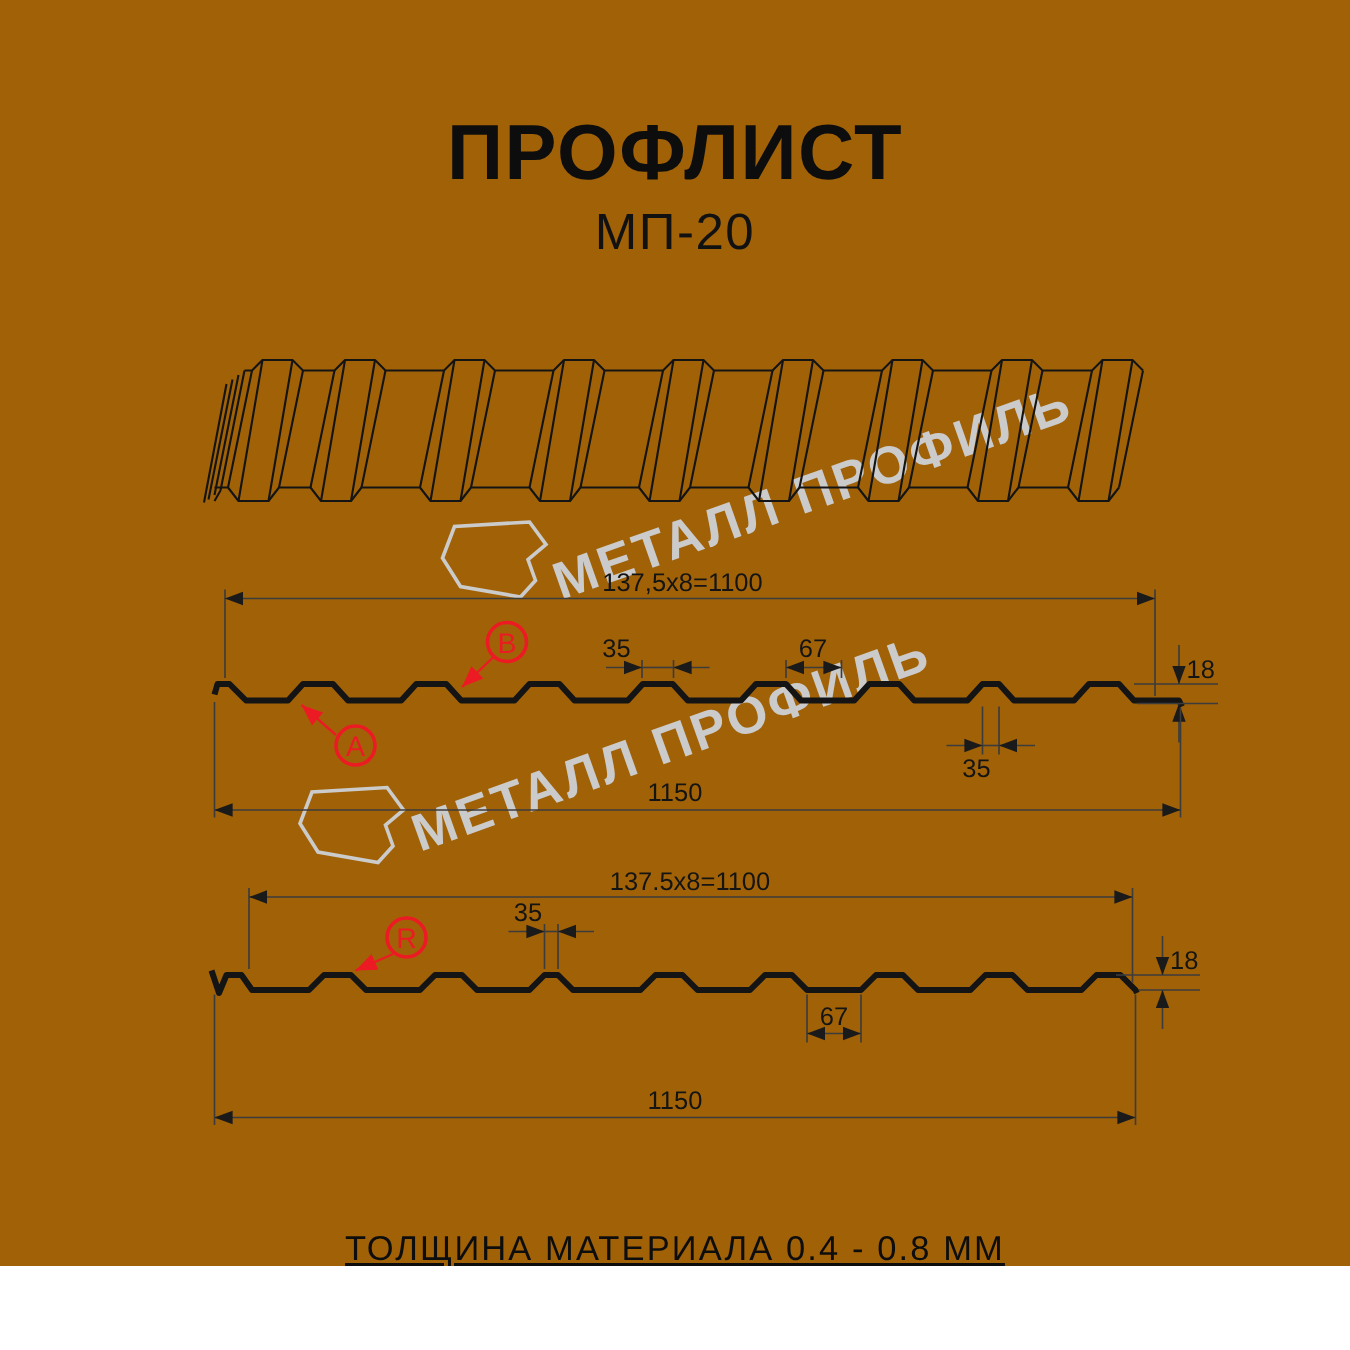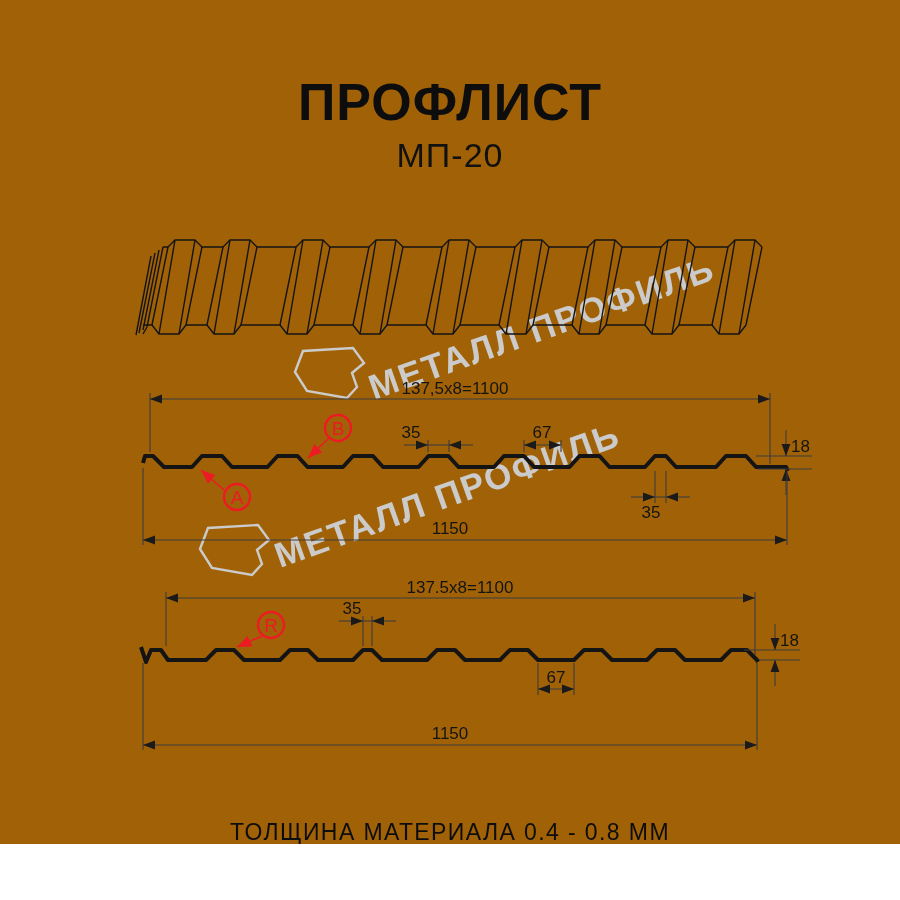--- a/index.html
+++ b/index.html
@@ -3,21 +3,21 @@
 <meta charset="utf-8">
 <style>
   html,body{margin:0;padding:0;background:#fff;}
   .canvas{position:relative;width:900px;height:844px;background:#a16207;overflow:hidden;
           font-family:"Liberation Sans",sans-serif;}
   .title{position:absolute;top:72px;left:0;right:0;text-align:center;
          font-size:52px;font-weight:700;letter-spacing:1px;color:#0d0d0d;}
   .subtitle{position:absolute;top:136px;left:0;right:0;text-align:center;
          font-size:34px;font-weight:500;letter-spacing:1px;color:#111;}
   .footer{position:absolute;top:819px;left:0;right:0;text-align:center;
-         font-size:23px;font-weight:500;letter-spacing:1.4px;color:#0d0d0d;}
+         font-size:23px;font-weight:500;letter-spacing:1.4px;color:#0d0d0d;text-decoration:underline;}
   svg{position:absolute;top:0;left:0;}
   .sketch{stroke:var(--line);stroke-width:1.4;fill:none;stroke-linejoin:round;}
   .prof{stroke:var(--line);stroke-width:4;fill:none;stroke-linejoin:round;stroke-linecap:butt;}
   .dim{stroke:var(--dim);stroke-width:1.1;fill:none;}
   .dimtxt{fill:#141414;font-size:17px;font-family:"Liberation Sans",sans-serif;}
   .mkb{fill:#1a1a1a;}
   .mkr{fill:var(--red);}
   .redln{stroke:var(--red);stroke-width:1.6;fill:none;}
   .redcirc{stroke:var(--red);stroke-width:2.4;fill:none;}
   .redtxt{fill:var(--red);font-size:19px;font-family:"Liberation Sans",sans-serif;}

